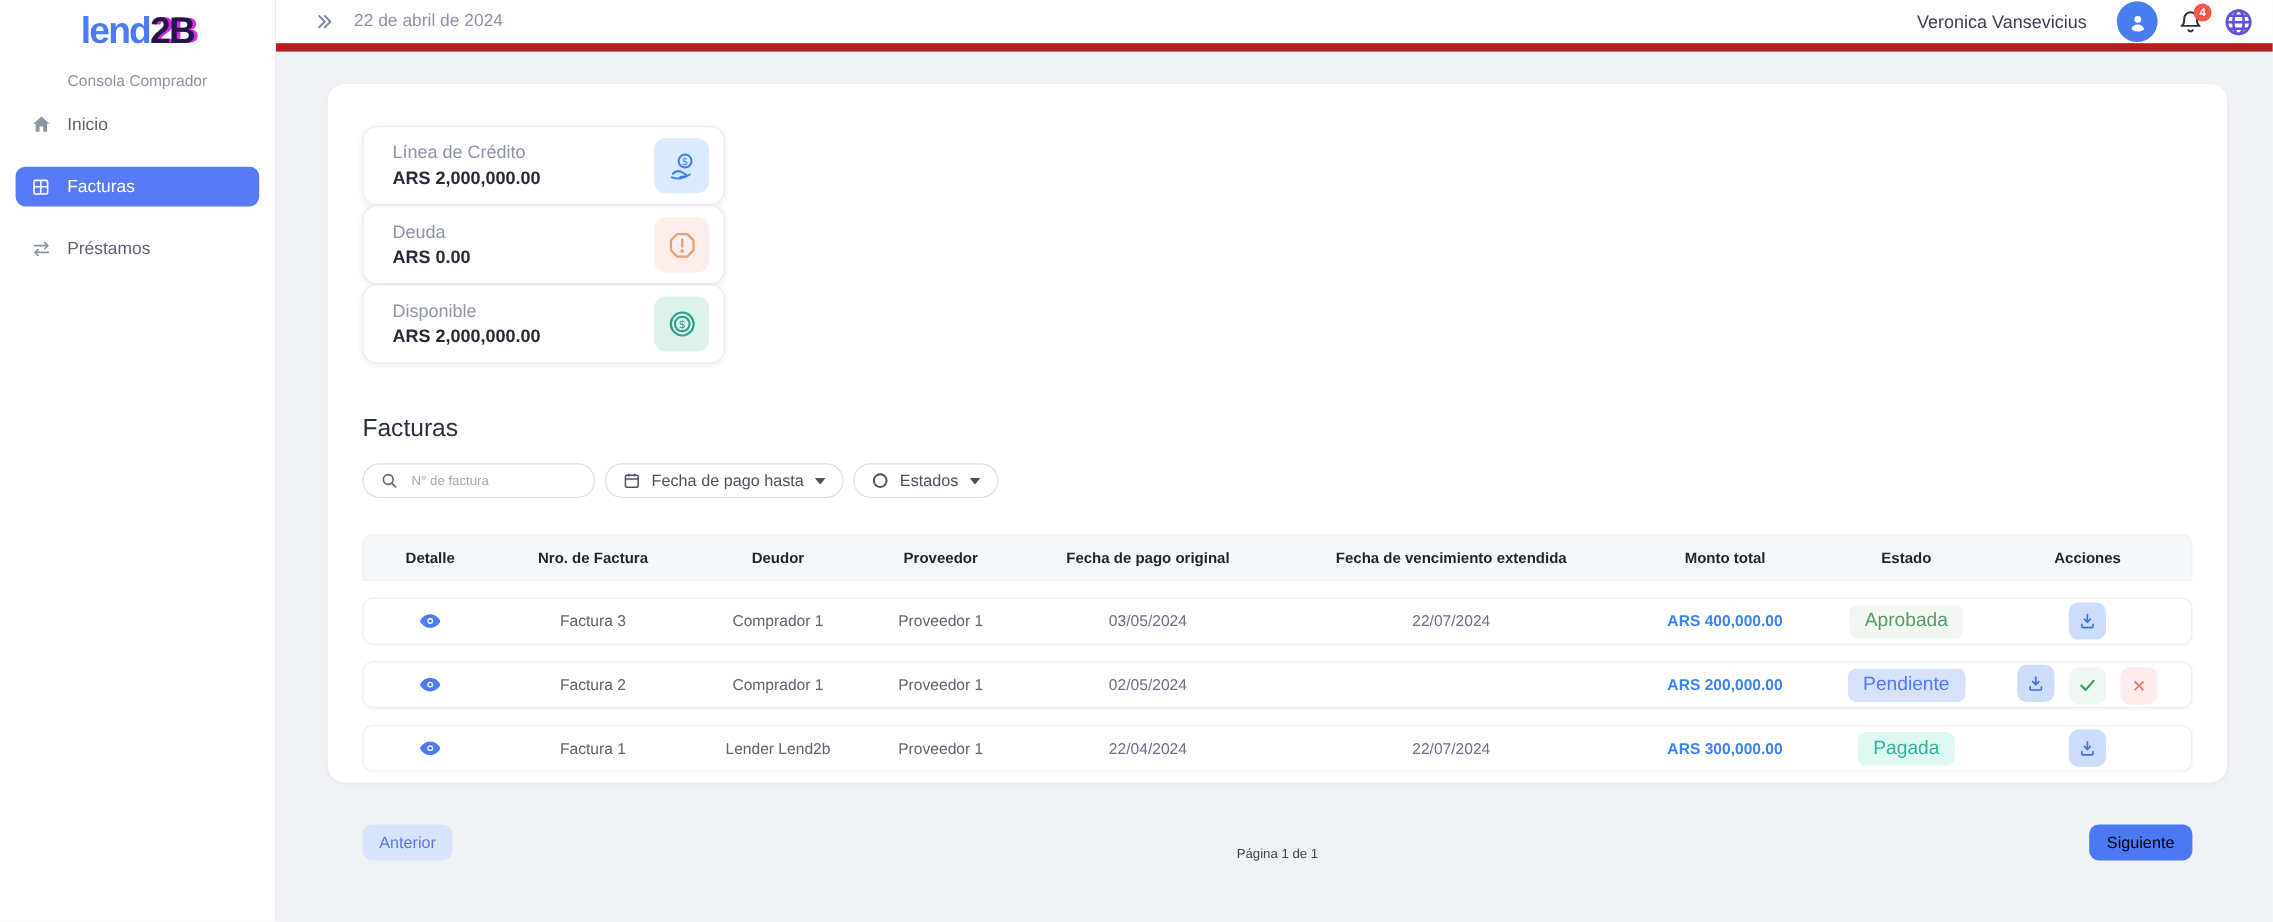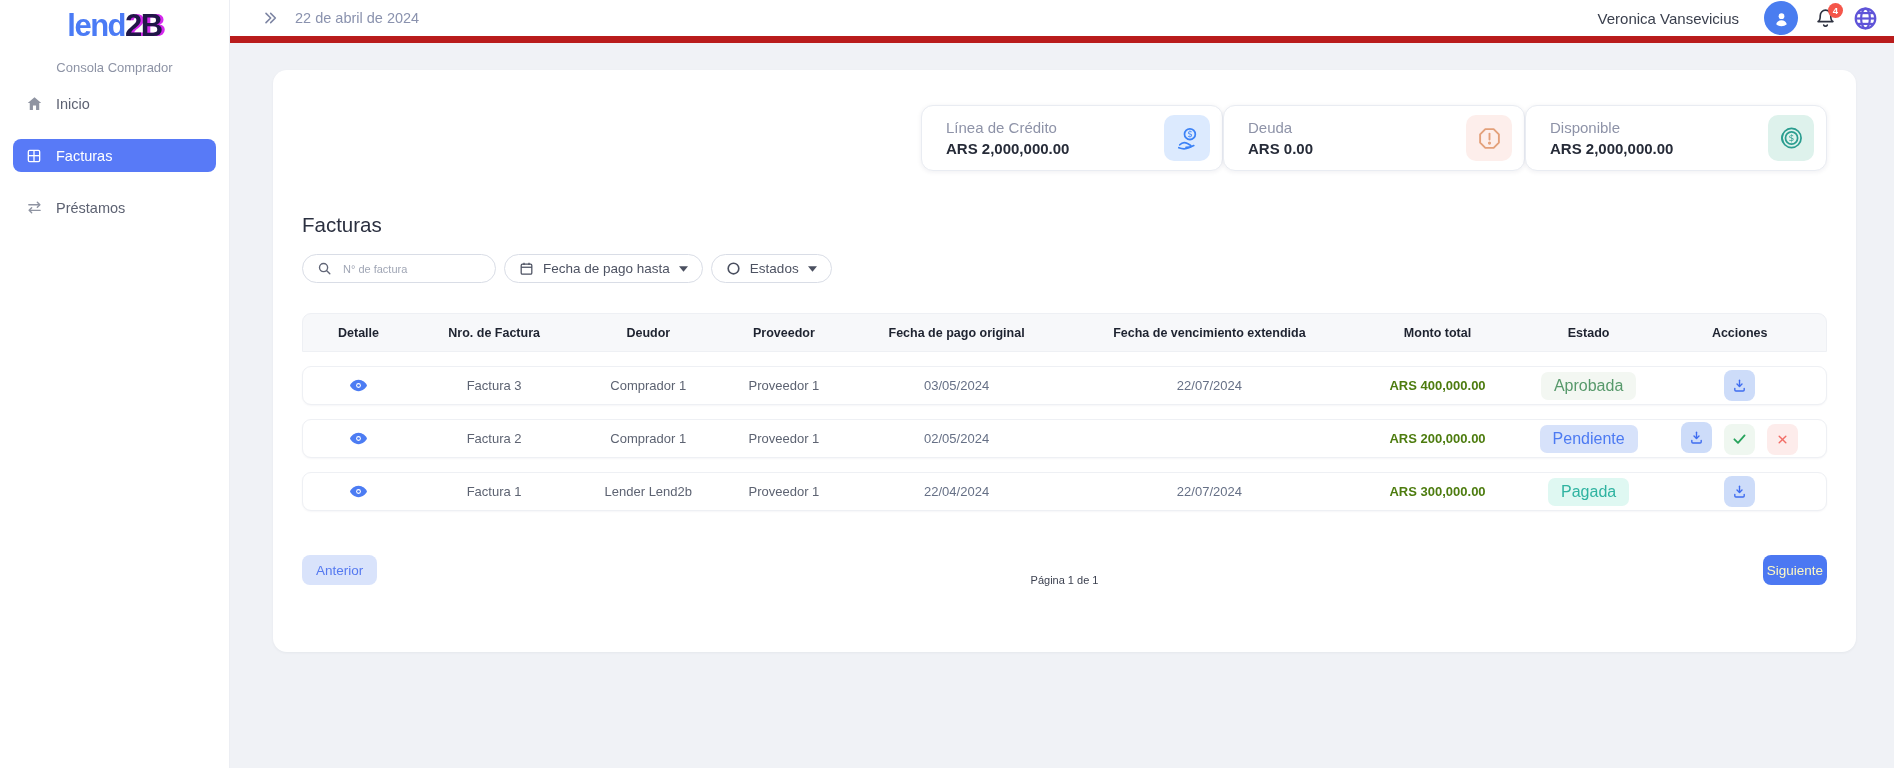--- a/index.html
+++ b/index.html
@@ -38,21 +38,21 @@
   .bell-badge { position:absolute; top:-5px; right:-7px; background:#f5564a; color:#fff;
     font-size:9.5px; font-weight:700; min-width:15px; height:15px; border-radius:8px;
     display:flex; align-items:center; justify-content:center; }
   .globe-btn { display:inline-flex; cursor:pointer; background:none; border:none; padding:0; }
 
   
   .content { flex:1; padding:27px 38px 0 43px; }
   .panel { background:#fff; border-radius:14px; box-shadow:0 1px 3px rgba(20,30,60,.05);
     padding:35px 29px 0; height:582px; }
 
-  .cards { display:flex; justify-content:flex-end; }
+  .cards { display:flex; justify-content:flex-start;flex-direction:column; }
   .scard { width:302px; height:66px; background:#fff; border:1px solid #e9ecf2; border-radius:12px;
     box-shadow:0 1px 5px rgba(25,35,65,.07); display:flex; align-items:center;
     padding:0 12px 0 24px; }
   .scard-text { flex:1; }
   .scard-label { color:#8e93a8; font-size:15px; margin-bottom:4px; }
   .scard-value { color:#262b38; font-size:15px; font-weight:700; }
   .scard-icon { width:46px; height:46px; border-radius:10px; display:flex; align-items:center; justify-content:center; }
 
   .section-title { margin:42px 0 0; font-size:20.5px; font-weight:500; color:#2b3040; }
 
@@ -67,39 +67,39 @@
   
   .itable { margin-top:30px; --cols:0.9fr 1.3fr 1.2fr 1fr 1.8fr 2.3fr 1.4fr 1.05fr 1.4fr; }
   .thead { display:grid; grid-template-columns:var(--cols); align-items:center;
     background:#f7f8fa; border:1px solid #eef0f4; border-radius:9px 9px 0 0; height:39px; }
   .th { text-align:center; font-size:12.5px; font-weight:700; color:#1e2330; }
   .tr { display:grid; grid-template-columns:var(--cols); align-items:center; height:39px;
     background:#fff; border:1px solid #eef0f4; border-radius:9px; margin-top:14px;
     box-shadow:0 1px 2px rgba(25,35,65,.04); }
   .td { text-align:center; font-size:13px; color:#5d6372; }
   .td.date { color:#667086; }
-  .td.monto { font-weight:700; color:#4d7c0f; }
+  .td.monto { font-weight:700; color:#3b82f6; }
   .eye-btn { background:none; border:none; cursor:pointer; display:inline-flex; padding:2px; }
   .sbadge { display:inline-block; padding:5px 13px; border-radius:7px; font-size:16px; }
   .badge-approved { background:#f3f7f2; color:#57996b; }
   .badge-pending  { background:#d7e2fa; color:#4c7af2; }
   .badge-paid     { background:#dff8f2; color:#2fb3a1; }
   .act { width:31px; height:31px; border-radius:8px; border:none; cursor:pointer;
     display:inline-flex; align-items:center; justify-content:center; margin:0 6px; }
   .act-download { background:#cddcf9; }
   .act-approve  { background:#eff7f0; }
   .act-reject   { background:#fdeceb; }
 
   
   .pager { position:relative; display:flex; align-items:center; margin-top:44px; }
   .btn-prev { background:#d9e3fb; color:#5579f0; border:none; border-radius:8px; height:30px;
     padding:0 14px; font-size:13.5px; cursor:pointer; font-family:"Liberation Sans", sans-serif; }
   .page-info { position:absolute; left:50%; transform:translateX(-50%); font-size:11px; color:#3c4150;margin-top:20px; }
-  .btn-next { margin-left:auto; background:#4c78f2; color:#fef9c3; border:none; border-radius:8px;
-    height:30px; padding:0 4px; font-size:13.5px; font-weight:500; cursor:pointer;
+  .btn-next { margin-left:auto; background:#4c78f2; color:#000000; border:none; border-radius:8px;
+    height:30px; padding:0 15px; font-size:13.5px; font-weight:500; cursor:pointer;
     font-family:"Liberation Sans", sans-serif; }
 </style>
 </head>
 <body>
 
 <div class="app">
 
   <aside class="sidebar">
     <div class="logo"><span class="logo-lend">lend</span><span class="logo-2b">2B</span></div>
     <div class="logo-sub">Consola Comprador</div>

